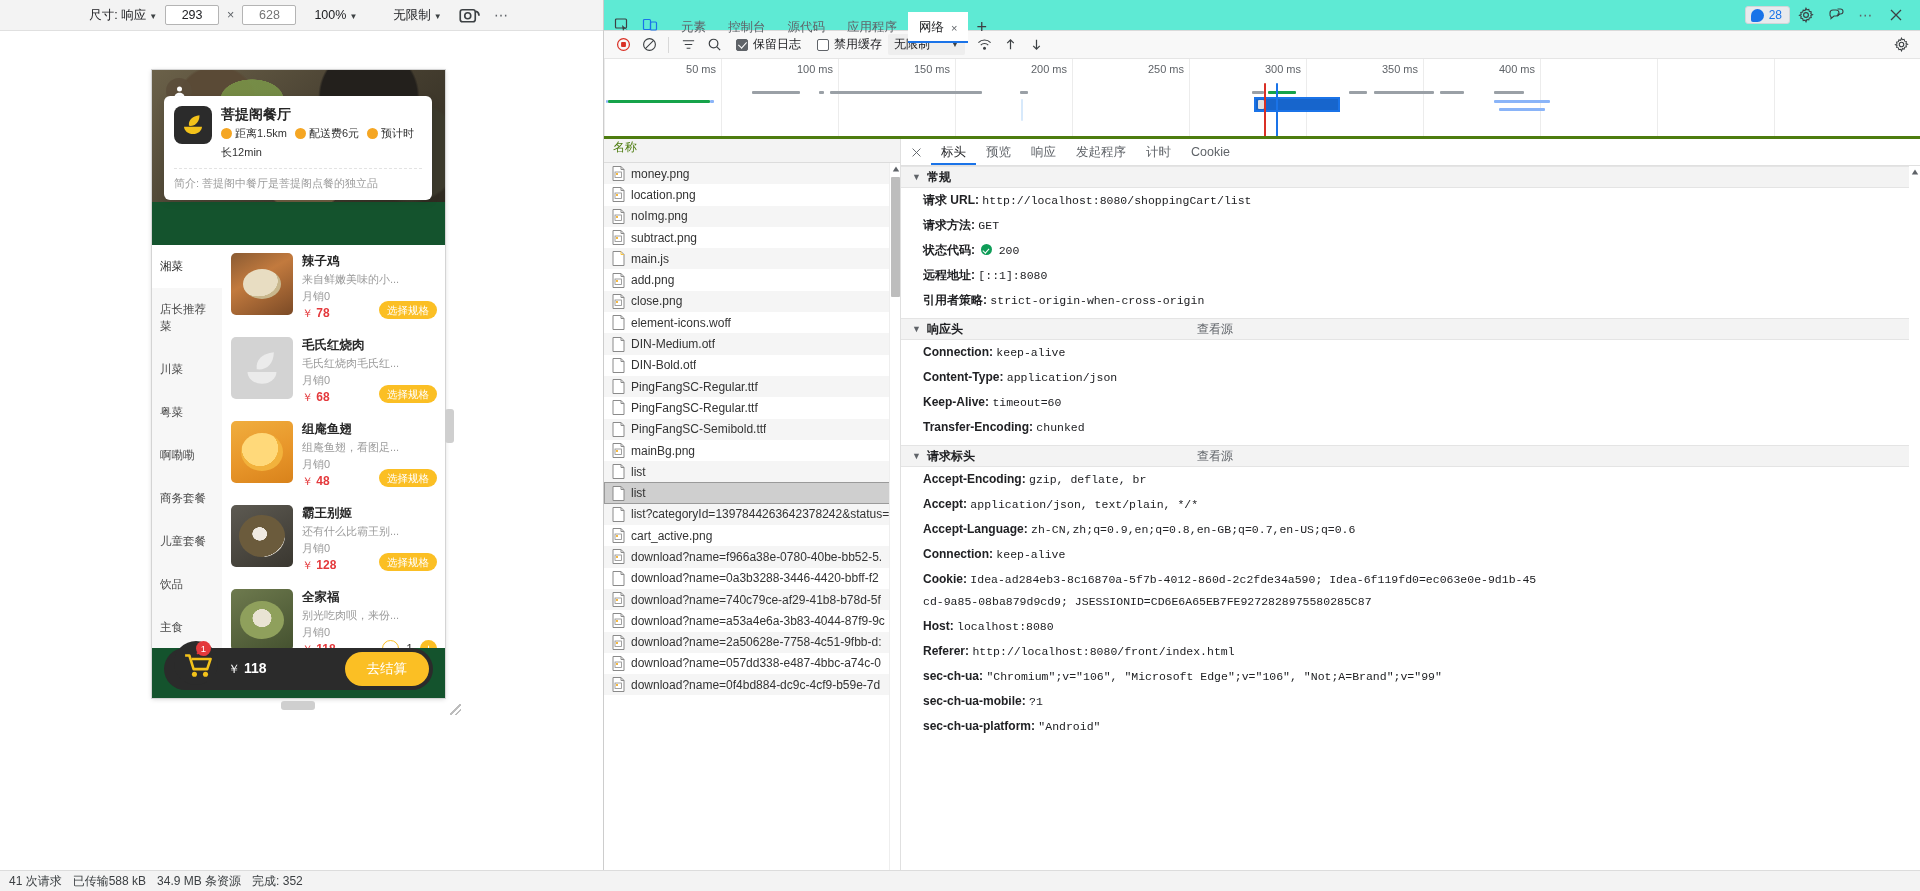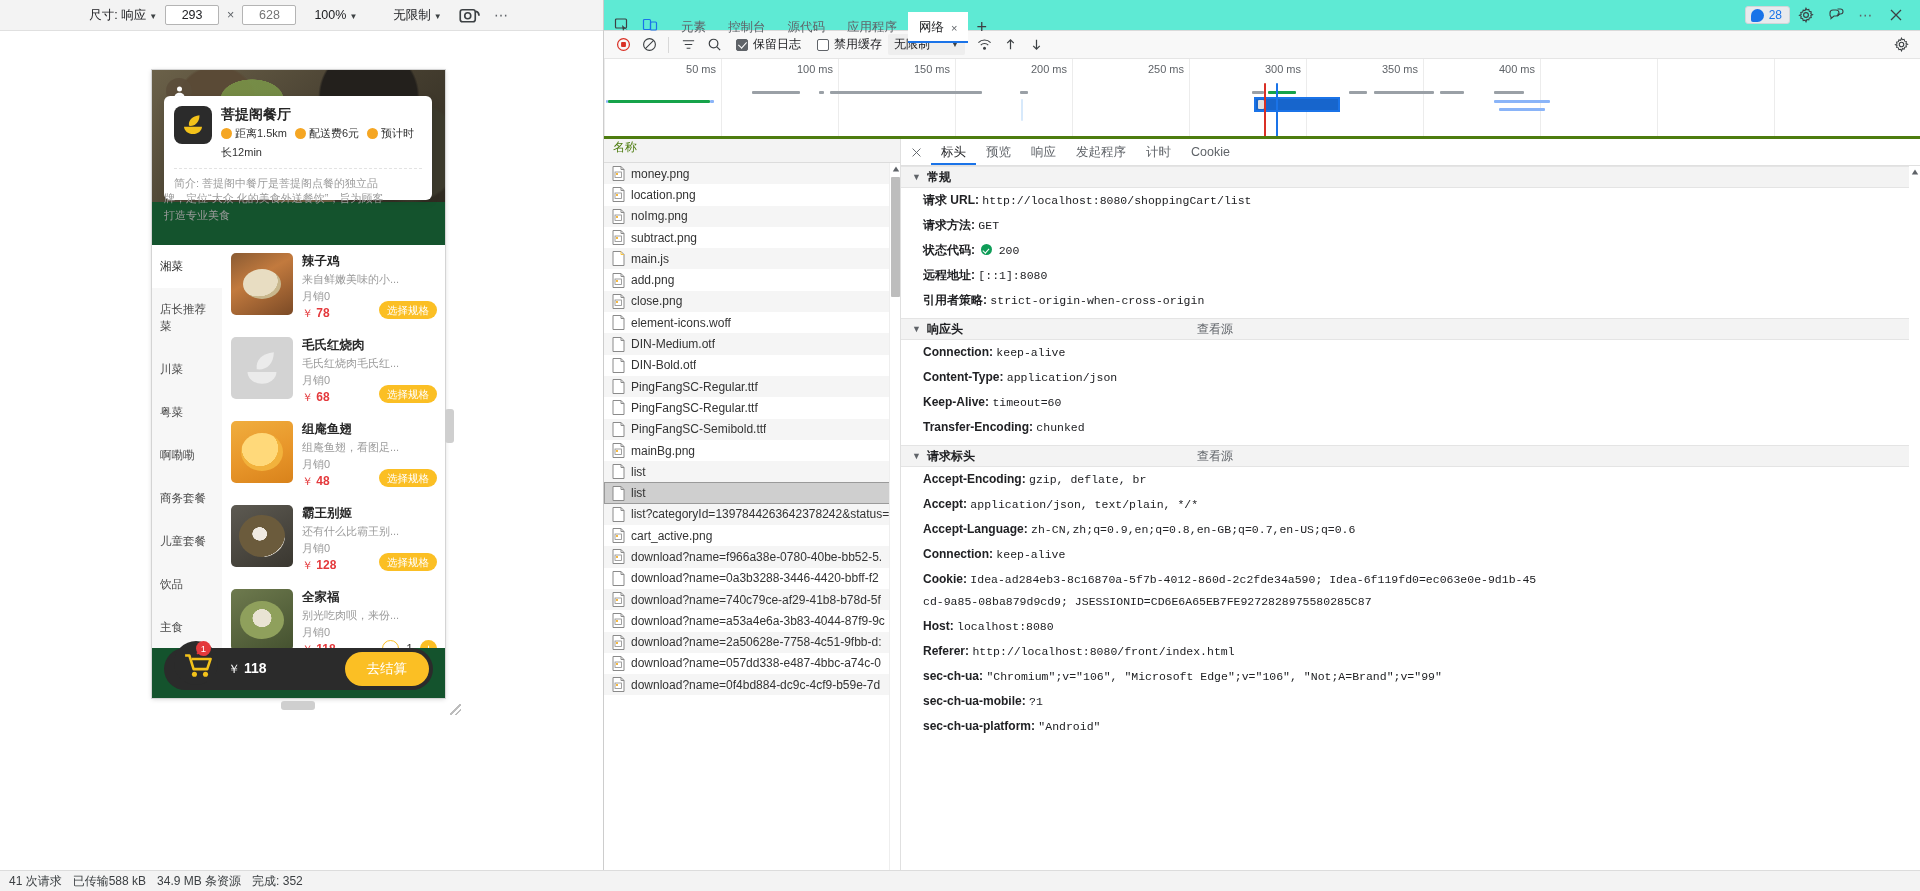--- a/index.html
+++ b/index.html
@@ -481,24 +481,20 @@
                   <span>预计时</span>
                 </span>
                 <span style="width:100%;">长12min</span>
               </div>
             </div>
           </div>
           <div class="shop-divider"></div>
           <div class="shop-desc">简介: 菩提阁中餐厅是菩提阁点餐的独立品</div>
         </div>
 
-        <div class="desc-overflow">
-          <div>牌，定位“大众 化的美食外送餐饮”，旨为顾客</div>
-          <div>打造专业美食</div>
-        </div>
 
         <div class="phone-body">
           <div class="cat-col">
             <div class="cat-item active">湘菜</div>
             <div class="cat-item">店长推荐菜</div>
             <div class="cat-item">川菜</div>
             <div class="cat-item">粤菜</div>
             <div class="cat-item">啊嘞嘞</div>
             <div class="cat-item">商务套餐</div>
             <div class="cat-item">儿童套餐</div>

